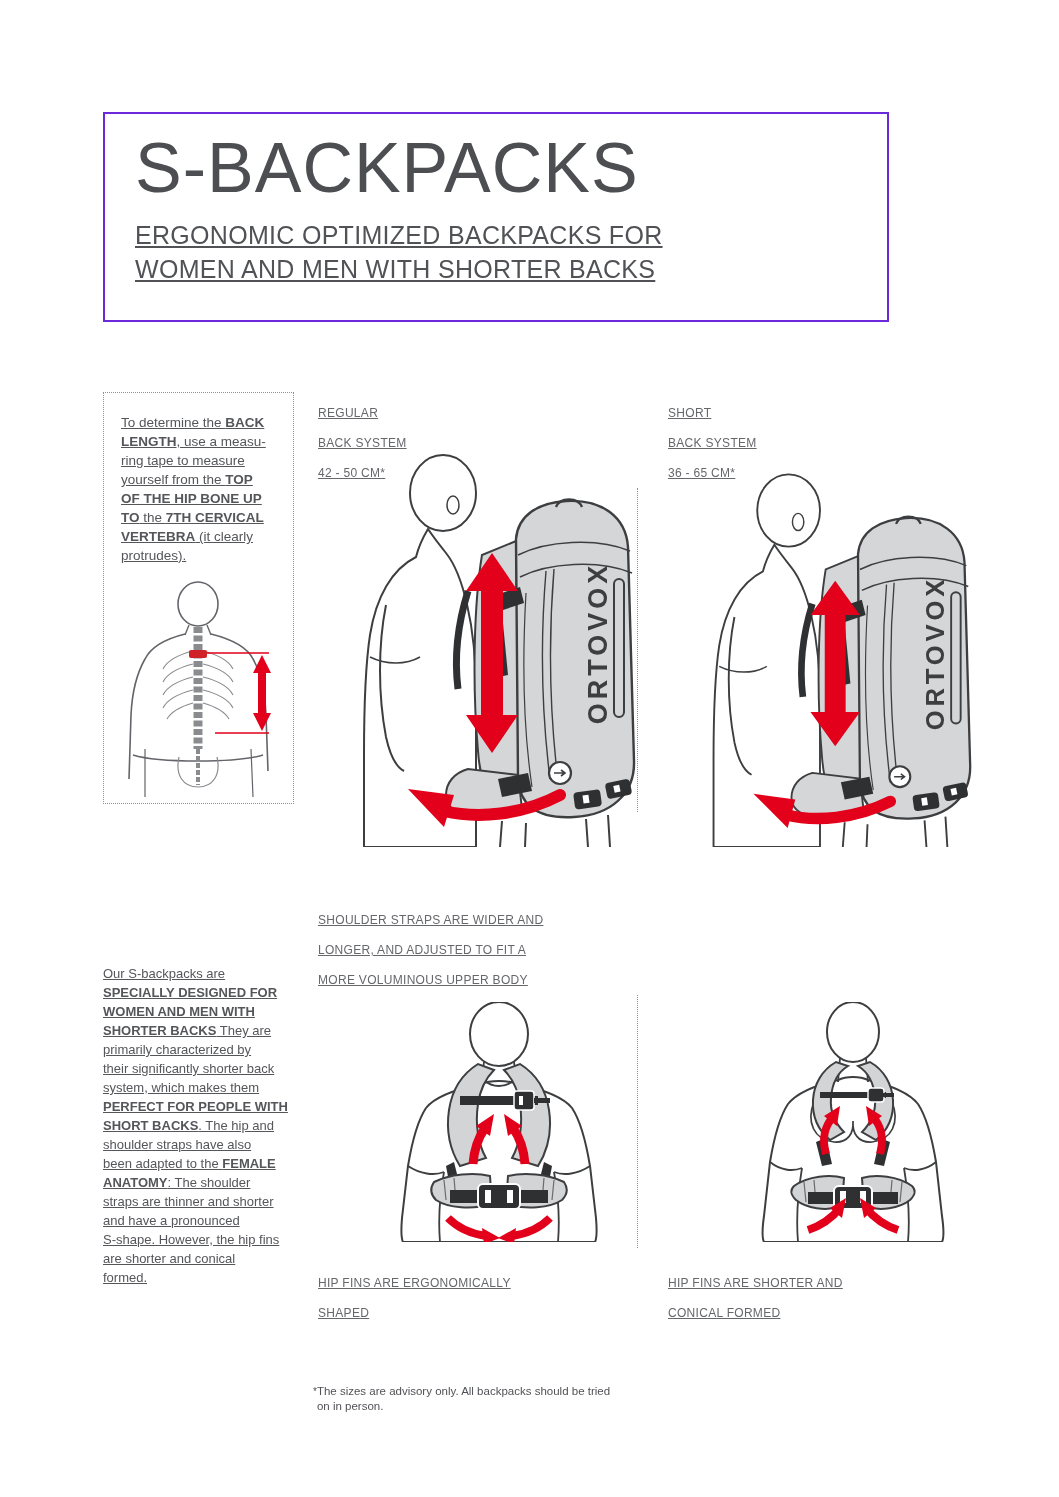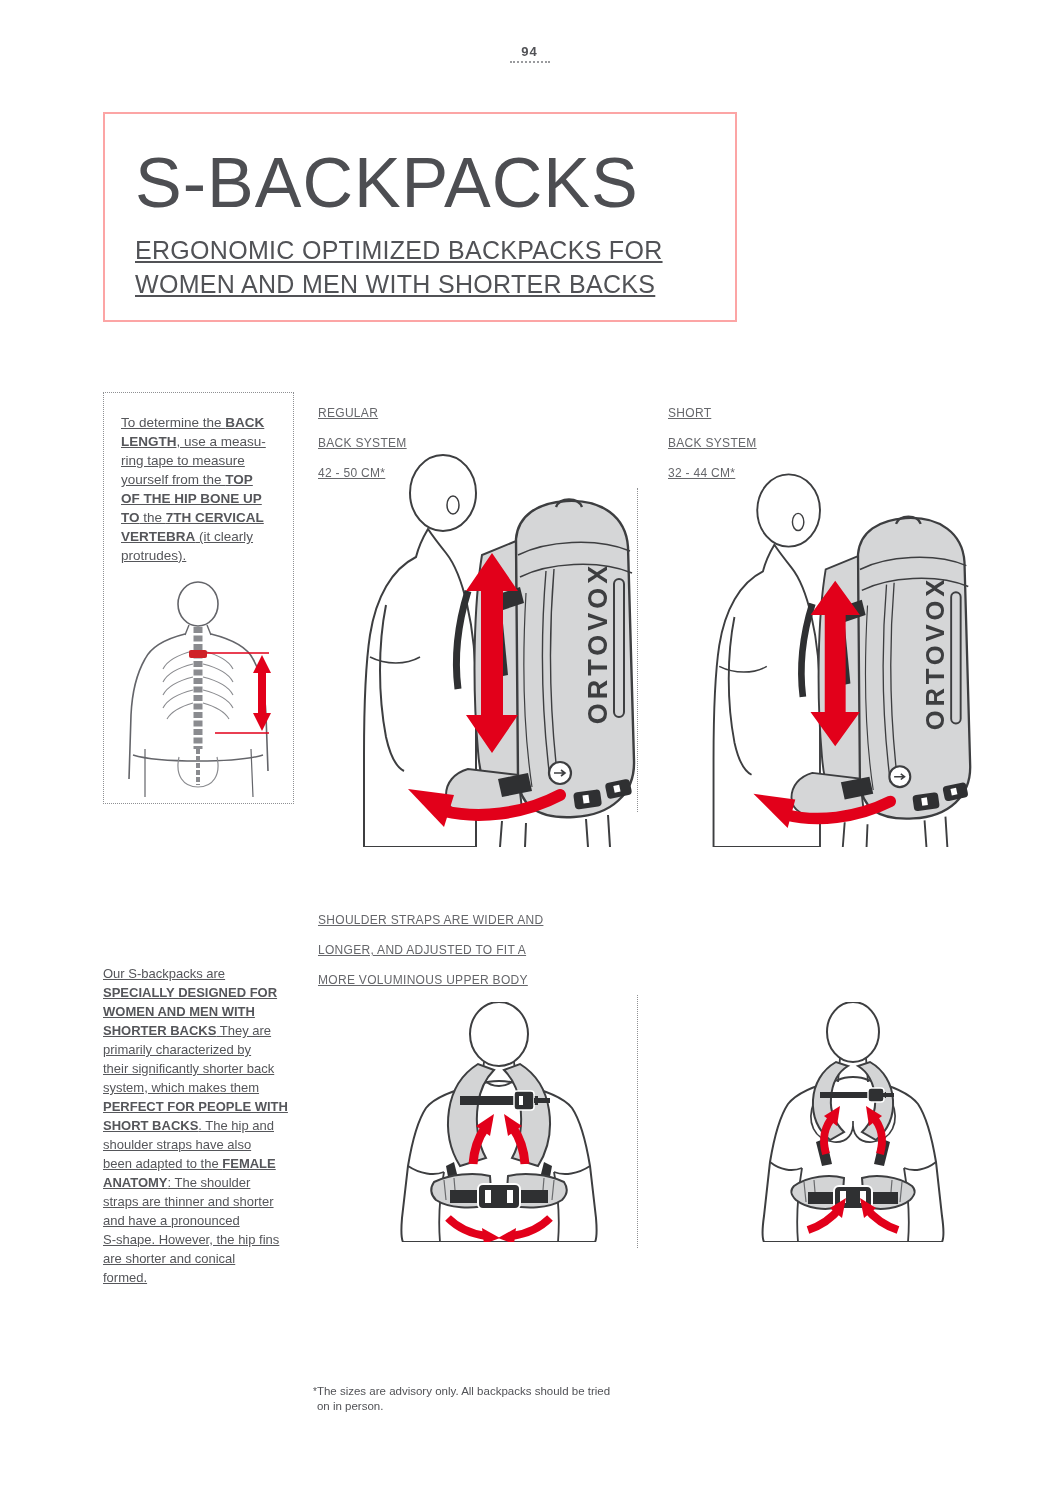--- a/index.html
+++ b/index.html
@@ -8,22 +8,22 @@
   #page { position:relative; width:1059px; height:1497px; background:#fff; overflow:hidden; }
 
   .pre { white-space:pre-line;text-decoration:underline; }
 
   
   .pagenum { position:absolute; top:44px; left:0; width:100%; text-align:center; }
   .pagenum .num { font-size:13px; font-weight:bold; letter-spacing:1px; color:#515256; }
   .pagenum .dots { width:40px; margin:2px auto 0; border-bottom:2px dotted #9a9b9e; }
 
   
-  .title-box { position:absolute; left:103px; top:112px; width:634px; height:210px;
-               border:2px solid #fca5a5; padding:33px 30px; }
+  .title-box { position:absolute; left:103px; top:112px; width:786px; height:210px;
+               border:2px solid #6d28d9; padding:18px 30px; }
   .title-box h1 { font-size:70px; font-weight:400; letter-spacing:1px; color:#4d4e52; line-height:1.05; }
   .title-box .subtitle { margin-top:12px; font-size:25px; line-height:34px; color:#515256; letter-spacing:0.3px; }
 
   
   .measure-box { position:absolute; left:103px; top:392px; width:191px; height:412px;
                  border:1px dotted #8f9093; padding:20px 16px 0 17px; }
   .measure-box .txt { font-size:13.5px; line-height:19px; }
   .measure-box .txt b { font-weight:bold; }
   .spine-illu { position:absolute; left:50%; transform:translateX(-50%); top:186px; width:160px; height:218px; }
 
@@ -95,24 +95,20 @@
         <rect x="224" y="348" width="27" height="17" rx="4" fill="#2f3032" transform="rotate(-8 237 356)"></rect>
         <rect x="233" y="352" width="6" height="8" fill="#ffffff" transform="rotate(-8 237 356)"></rect>
         <rect x="256" y="338" width="25" height="16" rx="4" fill="#2f3032" transform="rotate(-12 268 346)"></rect>
         <rect x="264" y="342" width="6" height="7" fill="#ffffff" transform="rotate(-12 268 346)"></rect>
 
         <path d="M152,378 L150,404 M176,380 L175,404 M236,376 L238,404 M258,372 L260,404" fill="none" stroke="#3d3e40" stroke-width="2"></path>
       </g>
     </defs>
   </svg>
 
-  <div class="pagenum">
-    <div class="num">94</div>
-    <div class="dots"></div>
-  </div>
 
   <div class="title-box">
     <h1>S-BACKPACKS</h1>
     <div class="subtitle pre">ERGONOMIC OPTIMIZED BACKPACKS FOR
 WOMEN AND MEN WITH SHORTER BACKS</div>
   </div>
 
   <div class="measure-box">
     <div class="txt pre"><span>To determine the </span><b>BACK
 LENGTH</b><span>, use a measu-
@@ -144,21 +140,21 @@
       <path d="M88,74 L150,74 M96,154 L150,154" stroke="#e2001a" stroke-width="1.6"></path>
       <path d="M143,76 L152,94 L147,94 L147,134 L152,134 L143,152 L134,134 L139,134 L139,94 L134,94 Z" fill="#e2001a"></path>
     </svg>
   </div>
 
   <div class="col-heading pre h-reg">REGULAR
 BACK SYSTEM
 42 - 50 CM*</div>
   <div class="col-heading pre h-short">SHORT
 BACK SYSTEM
-32 - 44 CM*</div>
+36 - 65 CM*</div>
 
   <svg class="illu illu-pack-reg" viewBox="0 0 292 404">
     <use href="#pack-scene"></use>
     <text class="brand" transform="rotate(-90 247 200)" x="247" y="210" text-anchor="middle">ORTOVOX</text>
     <path d="M142,110 L168,148 L153,148 L153,272 L168,272 L142,310 L116,272 L131,272 L131,148 L116,148 Z" fill="#e2001a"></path>
     <path d="M210,352 C172,372 128,376 94,368" fill="none" stroke="#e2001a" stroke-width="12" stroke-linecap="round"></path>
     <path d="M58,346 L104,352 L94,384 Z" fill="#e2001a"></path>
   </svg>
 
   <div class="divider div-upper"></div>
@@ -262,19 +258,23 @@
     <rect x="92" y="184" width="38" height="23" rx="5" fill="#2f3032" stroke="#ffffff" stroke-width="2"></rect>
     <rect x="98" y="189" width="6" height="12" fill="#ffffff"></rect>
     <rect x="118" y="189" width="6" height="12" fill="#ffffff"></rect>
 
     <path d="M66,228 C78,224 90,216 98,206" fill="none" stroke="#e2001a" stroke-width="8"></path>
     <path d="M104,196 L88,206 L100,216 Z" fill="#e2001a"></path>
     <path d="M156,228 C144,224 132,216 124,206" fill="none" stroke="#e2001a" stroke-width="8"></path>
     <path d="M118,196 L134,206 L122,216 Z" fill="#e2001a"></path>
   </svg>
 
+  <div class="col-heading pre cap-reg">HIP FINS ARE ERGONOMICALLY
+SHAPED</div>
+  <div class="col-heading pre cap-short">HIP FINS ARE SHORTER AND
+CONICAL FORMED</div>
 
   <div class="footnote">
     <span class="star">*</span><span class="fn-text">The sizes are advisory only. All backpacks should be tried
 on in person.</span>
   </div>
 
 </div>
 
 </body></html>

